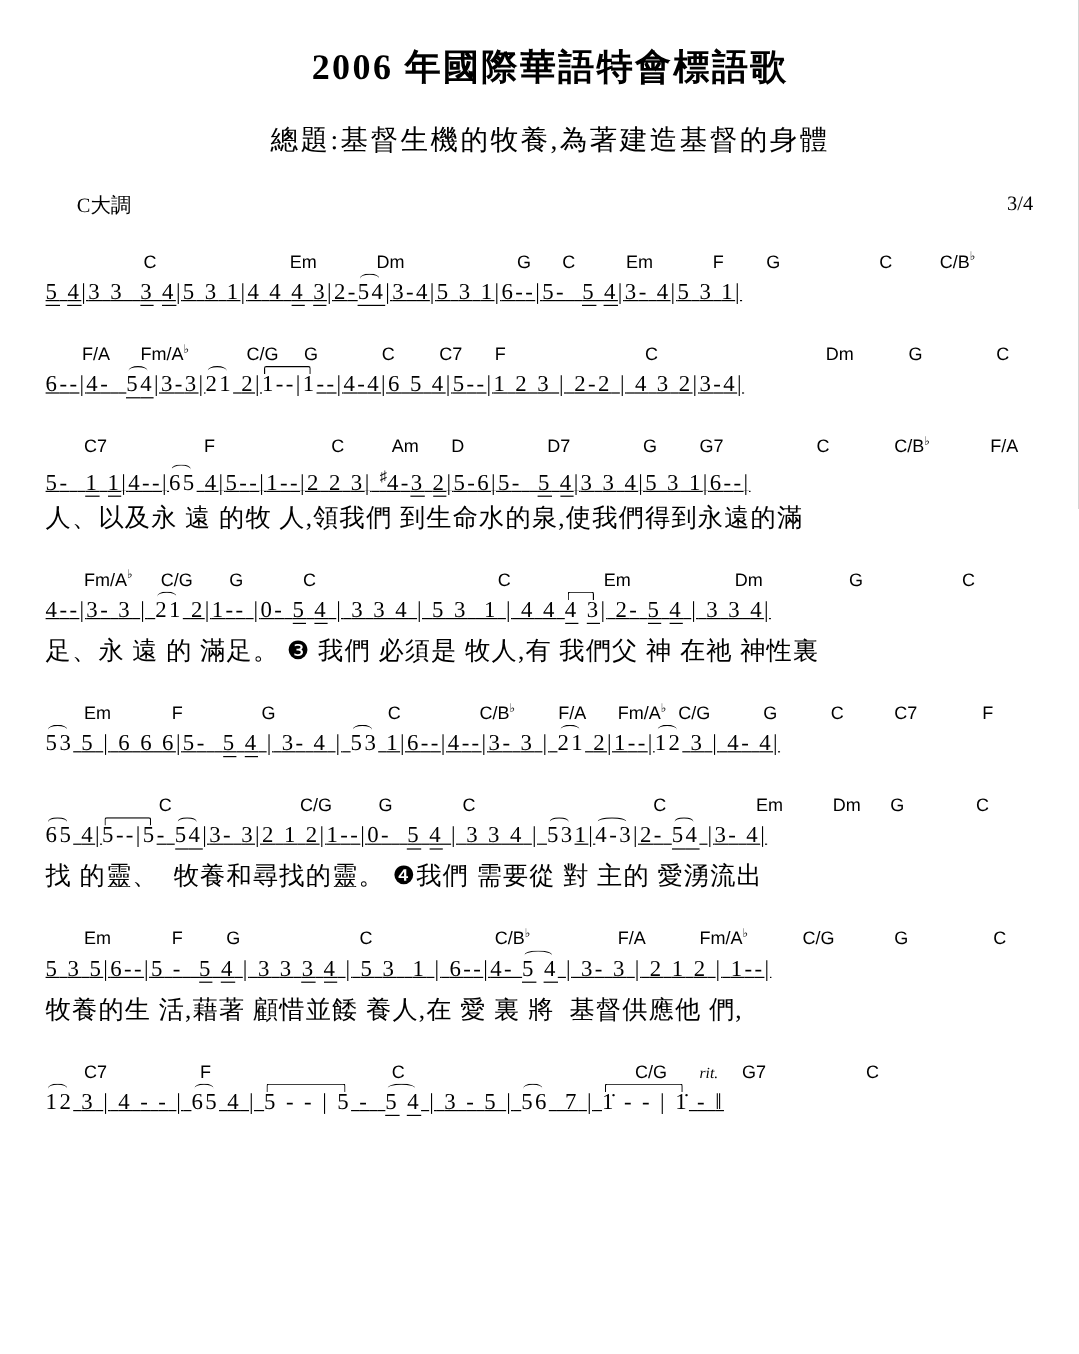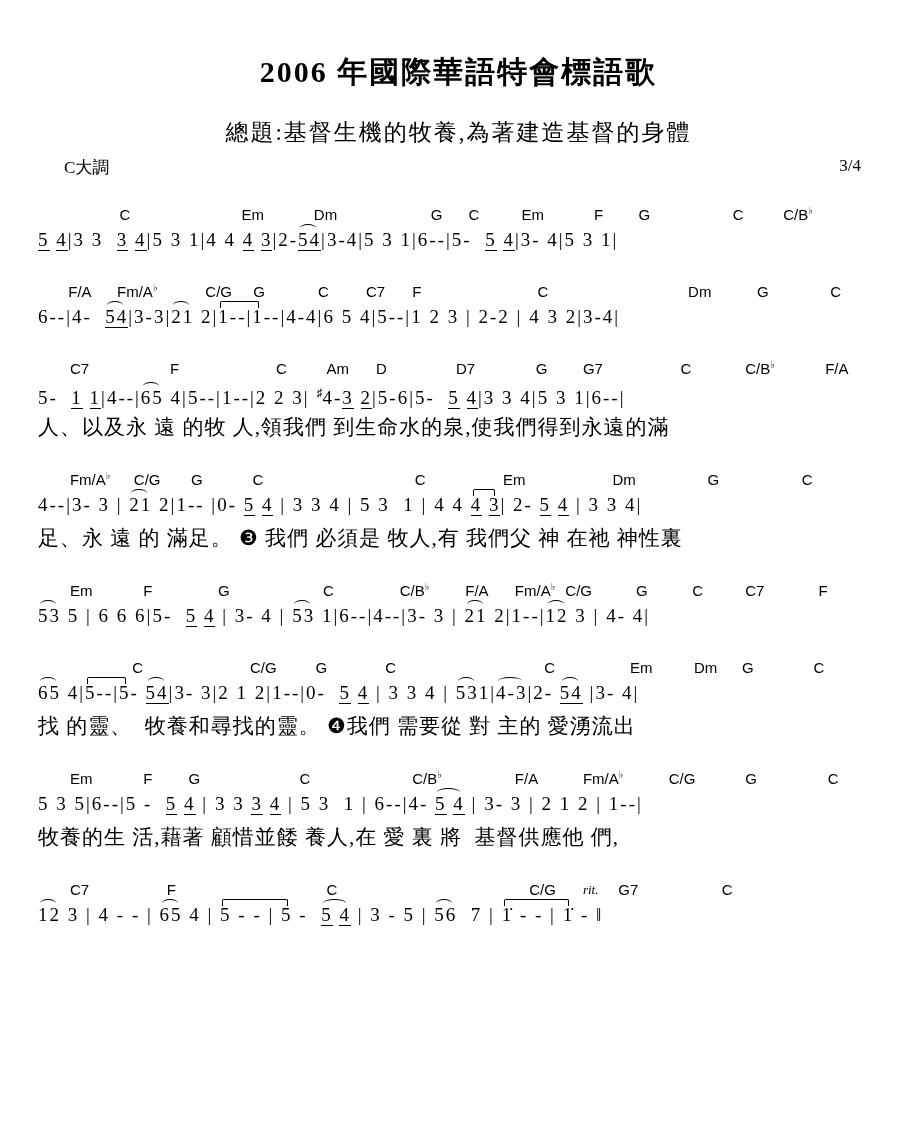--- a/index.html
+++ b/index.html
@@ -4,39 +4,39 @@
 <style>
   html,body { margin:0; padding:0; background:#888; }
   .page {
     width:899px; height:1128px; margin:0 auto; box-sizing:border-box;
     background:#fff; color:#000;
     font-family:"Liberation Serif", serif;
     padding:28px 20px 10px 38px; overflow:hidden;
   }
   h1.title {
     text-align:center; font-size:30px; font-weight:bold;
-    margin:24px 0 0 0; letter-spacing:2px;
+    margin:8px 0 0 0; letter-spacing:2px;
   }
   .subtitle { text-align:center; font-size:23px; margin-top:24px; letter-spacing:2px; }
   .keyrow {
     display:flex; justify-content:space-between;
-    font-size:17px; margin-top:8px; padding:0 18px 0 26px;
+    font-size:17px; margin-top:28px; padding:0 18px 0 26px;
   }
   #score { margin-top:6px; }
   .system { margin-top:21px; }
   .chord-row {
     position:relative; height:23px;
     font-family:"Liberation Sans", sans-serif; font-size:15px;
   }
   .chord { position:absolute; bottom:0; white-space:nowrap; }
   .chord sup { font-size:10px; vertical-align:super; }
   .chord.it { font-style:italic; font-size:13px; font-family:"Liberation Serif",serif; }
   .note-row {
     white-space:pre; font-size:19px; letter-spacing:2px;
-    height:33px; line-height:33px;
+    height:33px; line-height:33px;text-decoration:underline;
   }
   .lyric-row {
     white-space:pre; font-size:21px; letter-spacing:1px;
     height:34px; line-height:34px;
   }
   .u { border-bottom:1.4px solid #000; }
   .arc, .sq { position:relative; display:inline-block; }
   .arc::before {
     content:""; position:absolute; top:1px; left:2px; right:5px;
     height:7px; border-top:1.4px solid #000; border-radius:55% 55% 0 0;

